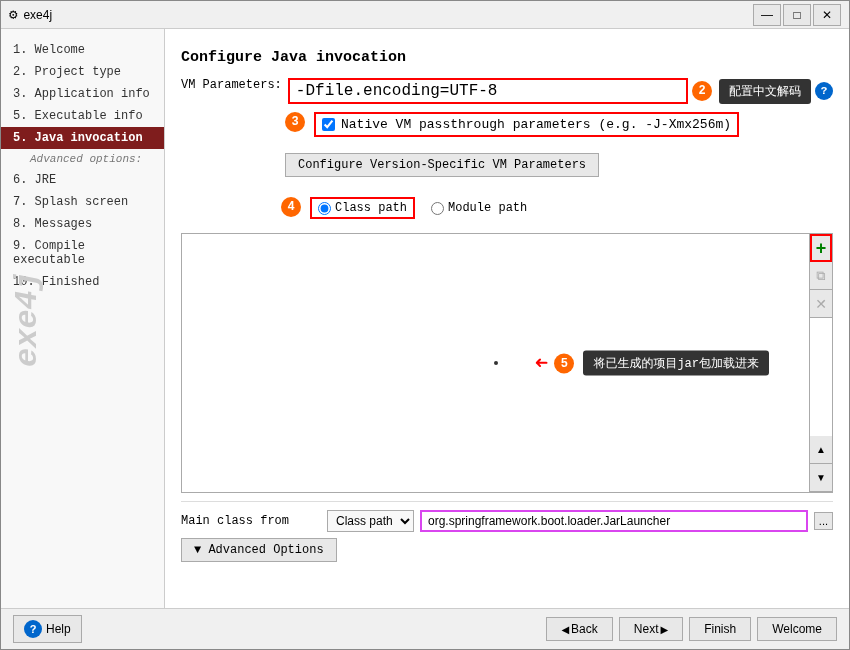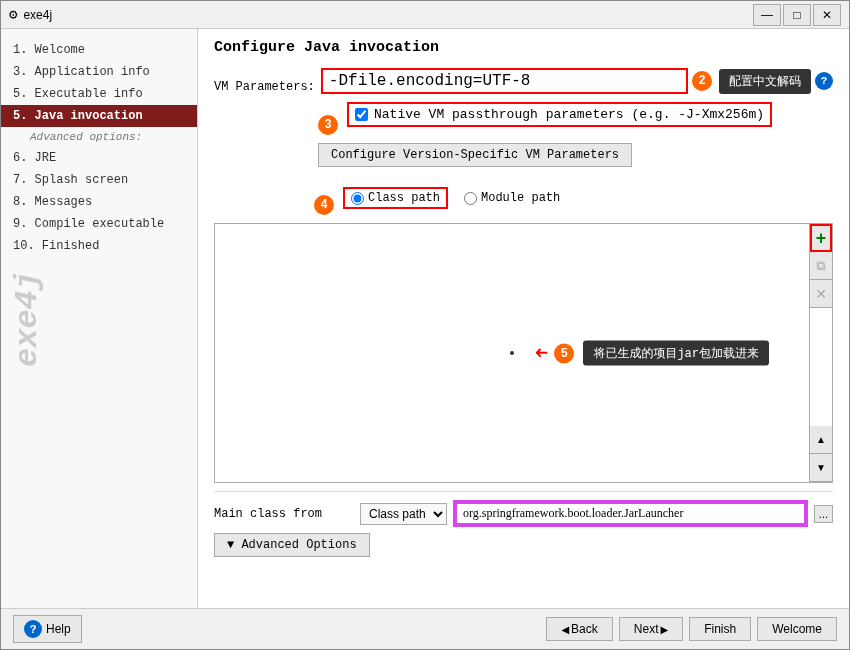--- a/index.html
+++ b/index.html
@@ -9,30 +9,30 @@
 
     .title-bar { background: #f0f0f0; border-bottom: 1px solid #ccc; display: flex; align-items: center; justify-content: space-between; padding: 4px 8px; height: 28px; }
     .title-bar-left { display: flex; align-items: center; gap: 6px; }
     .title-bar-icon { font-size: 14px; }
     .title-bar-title { font-size: 12px; font-family: Arial, sans-serif; }
     .title-bar-controls { display: flex; gap: 2px; }
     .title-bar-btn { width: 28px; height: 22px; border: 1px solid #aaa; background: #e8e8e8; cursor: pointer; font-size: 12px; display: flex; align-items: center; justify-content: center; }
 
     .main-area { display: flex; flex: 1; overflow: hidden; }
 
-    .sidebar { width: 197px; background: #f8f8f8; border-right: 1px solid #ccc; padding: 10px 0; position: relative; overflow: hidden; }
+    .sidebar { width: 164px; background: #f8f8f8; border-right: 1px solid #ccc; padding: 10px 0; position: relative; overflow: hidden; }
     .sidebar-item { padding: 4px 12px; font-family: 'Courier New', monospace; font-size: 12px; cursor: pointer; color: #333; }
     .sidebar-item.active { background: #7f1d1d; color: white; font-weight: bold; }
     .sidebar-item.sub { padding-left: 16px; font-size: 11px; color: #555; }
     .sidebar-item.sub-header { padding-left: 12px; font-size: 11px; color: #777; font-style: italic; margin-left: 17px; }
 
-    .content { flex: 1; padding: 10px 16px; overflow-y: auto; background: white; }
+    .content { flex: 1; padding: 20px 16px; overflow-y: auto; background: white; }
     .content-title { font-size: 15px; font-weight: bold; font-family: 'Courier New', monospace; margin-bottom: 12px; color: #000; }
 
-    .form-row { display: flex; align-items: flex-end; margin-bottom: 8px; gap: 6px; }
+    .form-row { display: flex; align-items: flex-start; margin-bottom: 8px; gap: 6px; }
     .form-label { font-family: 'Courier New', monospace; font-size: 12px; white-space: nowrap; min-width: 100px; }
 
     .vm-input-wrapper { display: flex; align-items: center; gap: 4px; flex: 1; }
     .vm-input { border: 2px solid red; padding: 2px 6px; font-family: 'Courier New', monospace; font-size: 16px; flex: 1; outline: none; }
 
     .annotation-bubble { background: #333; color: white; padding: 4px 10px; border-radius: 3px; font-size: 12px; white-space: nowrap; display: flex; align-items: center; gap: 4px; }
 
     .help-icon { width: 18px; height: 18px; border-radius: 50%; background: #0066cc; color: white; display: flex; align-items: center; justify-content: center; font-size: 11px; font-weight: bold; cursor: pointer; }
 
     .checkbox-row { display: flex; align-items: center; gap: 6px; margin-bottom: 8px; border: 2px solid red; padding: 3px 6px; display: inline-flex; }
@@ -51,21 +51,21 @@
     .classpath-buttons { display: flex; flex-direction: column; border: 1px solid #aaa; border-left: none; }
     .classpath-btn { width: 22px; height: 28px; border: none; border-bottom: 1px solid #aaa; background: #e8e8e8; cursor: pointer; font-size: 14px; display: flex; align-items: center; justify-content: center; }
     .classpath-btn.add-btn { border: 2px solid red; background: #e8e8e8; }
     .classpath-btn.disabled { color: #aaa; cursor: default; }
     .classpath-btn.scroll-btn { font-size: 10px; }
 
     .bottom-form { border-top: 1px solid #ddd; padding-top: 8px; }
     .bottom-row { display: flex; align-items: center; gap: 6px; margin-bottom: 6px; }
     .bottom-label { font-family: 'Courier New', monospace; font-size: 12px; min-width: 140px; }
     .main-class-select { border: 1px solid #aaa; padding: 2px 4px; font-size: 12px; background: #f8f8f8; }
-    .main-class-input { flex: 1; border: 4px solid #d946ef; padding: 2px 6px; font-size: 12px; font-family: Liberation Serif, serif; }
+    .main-class-input { flex: 1; border: 2px solid #d946ef; padding: 2px 6px; font-size: 12px; font-family: Liberation Sans, sans-serif; }
     .browse-btn { border: 1px solid #aaa; background: #e8e8e8; padding: 2px 4px; font-size: 11px; cursor: pointer; }
     .args-input { flex: 1; border: 1px solid #aaa; padding: 2px 6px; font-size: 12px; }
 
     .advanced-btn { border: 1px solid #aaa; background: #e8e8e8; padding: 4px 12px; font-size: 12px; font-family: 'Courier New', monospace; cursor: pointer; display: flex; align-items: center; gap: 4px; }
 
     .footer { border-top: 1px solid #ccc; background: #f0f0f0; padding: 6px 12px; display: flex; align-items: center; justify-content: space-between; }
     .footer-left { display: flex; align-items: center; gap: 4px; }
     .footer-help-btn { border: 1px solid #aaa; background: #e8e8e8; padding: 4px 10px; font-size: 12px; cursor: pointer; display: flex; align-items: center; gap: 4px; }
     .footer-right { display: flex; gap: 6px; }
     .footer-btn { border: 1px solid #aaa; background: #e8e8e8; padding: 4px 14px; font-size: 12px; cursor: pointer; display: flex; align-items: center; gap: 2px; }
@@ -90,20 +90,21 @@
       <button class="title-bar-btn">□</button>
       <button class="title-bar-btn close">✕</button>
     </div>
   </div>
 
   <div class="main-area">
 
     <div class="sidebar">
       <div id="sidebar-items-container">
           <div class="sidebar-item">1.  Welcome</div>
+          <div class="sidebar-item">2.  Project type</div>
           <div class="sidebar-item">3.  Application info</div>
           <div class="sidebar-item">5.  Executable info</div>
           <div class="sidebar-item active">5.  Java invocation</div>
           <div class="sidebar-item sub-header">Advanced options:</div>
           <div class="sidebar-item">6.  JRE</div>
           <div class="sidebar-item">7.  Splash screen</div>
           <div class="sidebar-item">8.  Messages</div>
           <div class="sidebar-item">9.  Compile executable</div>
           <div class="sidebar-item">10. Finished</div>
         </div>

